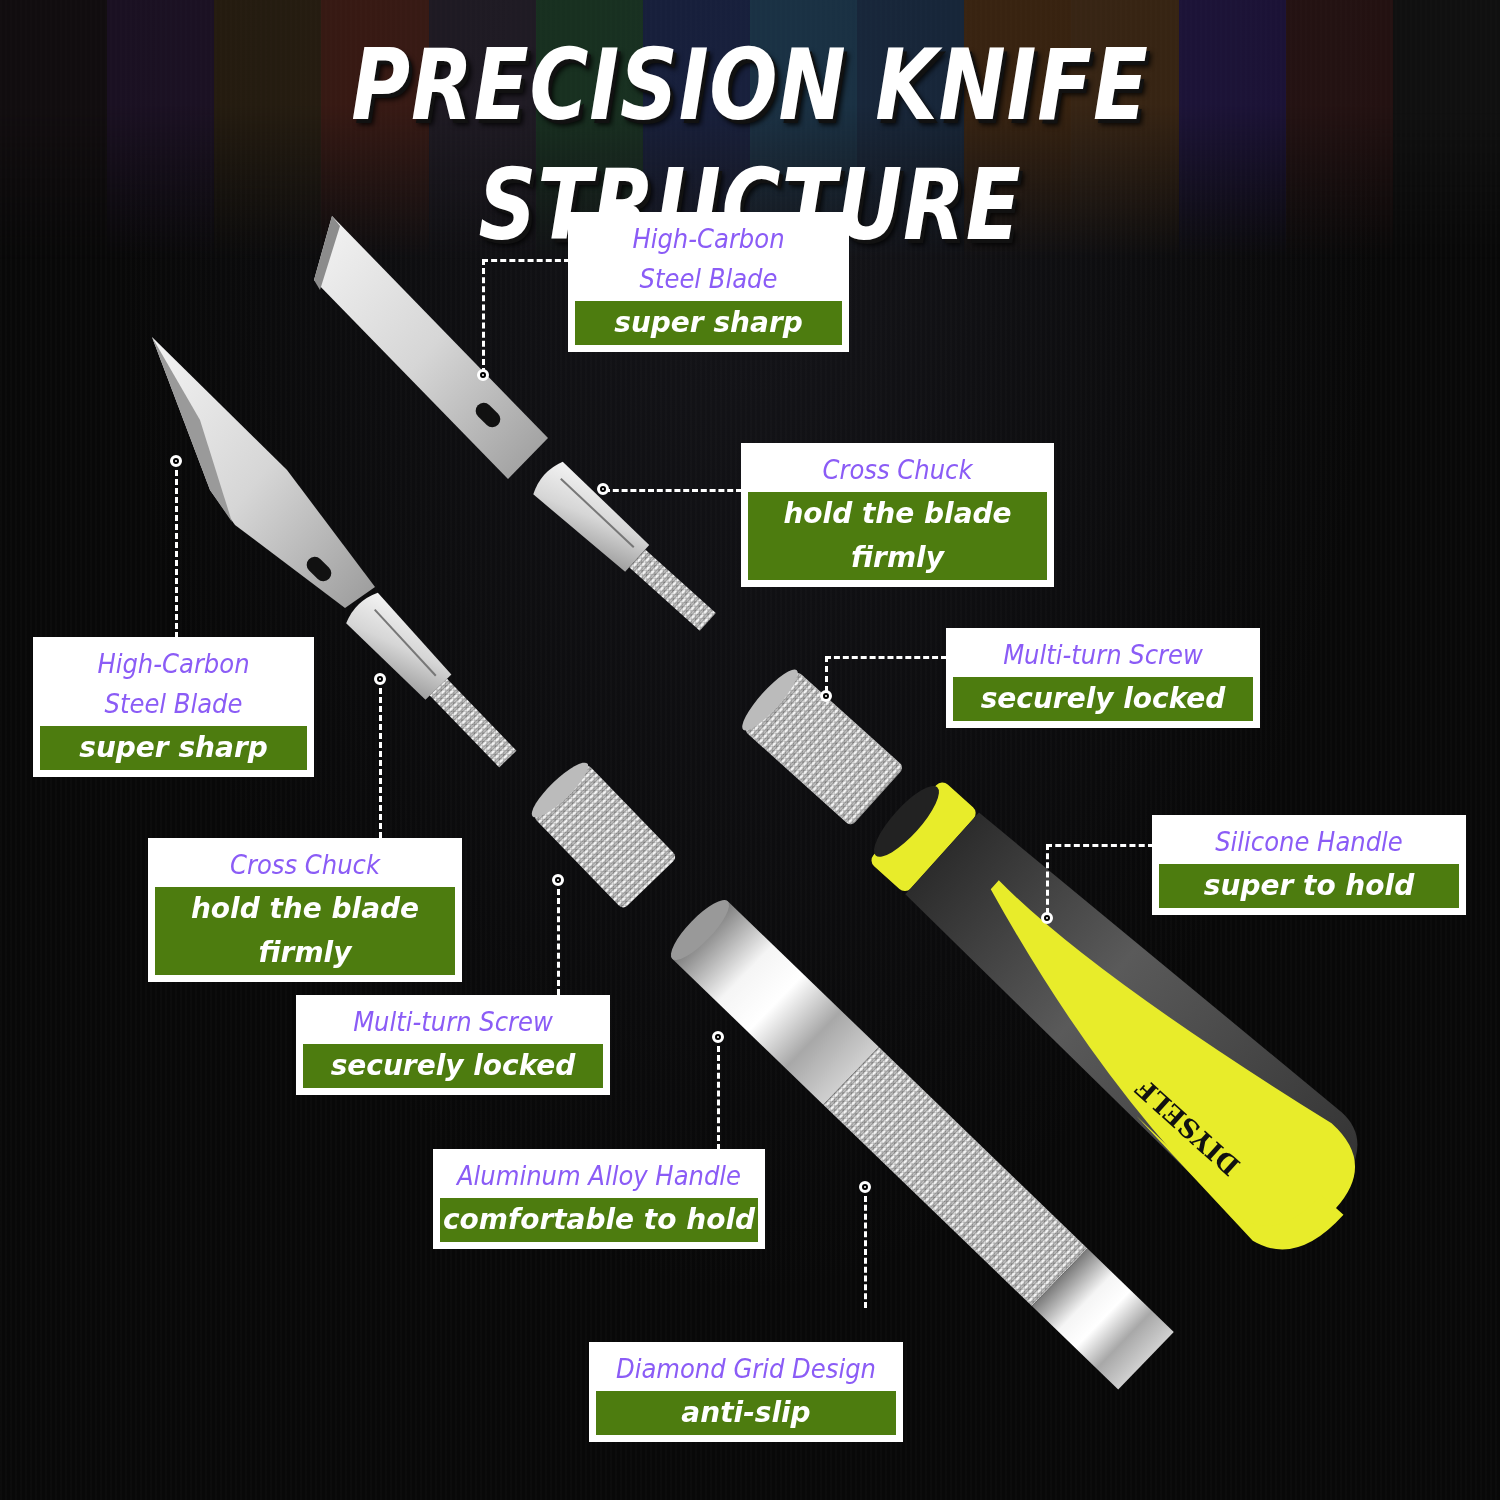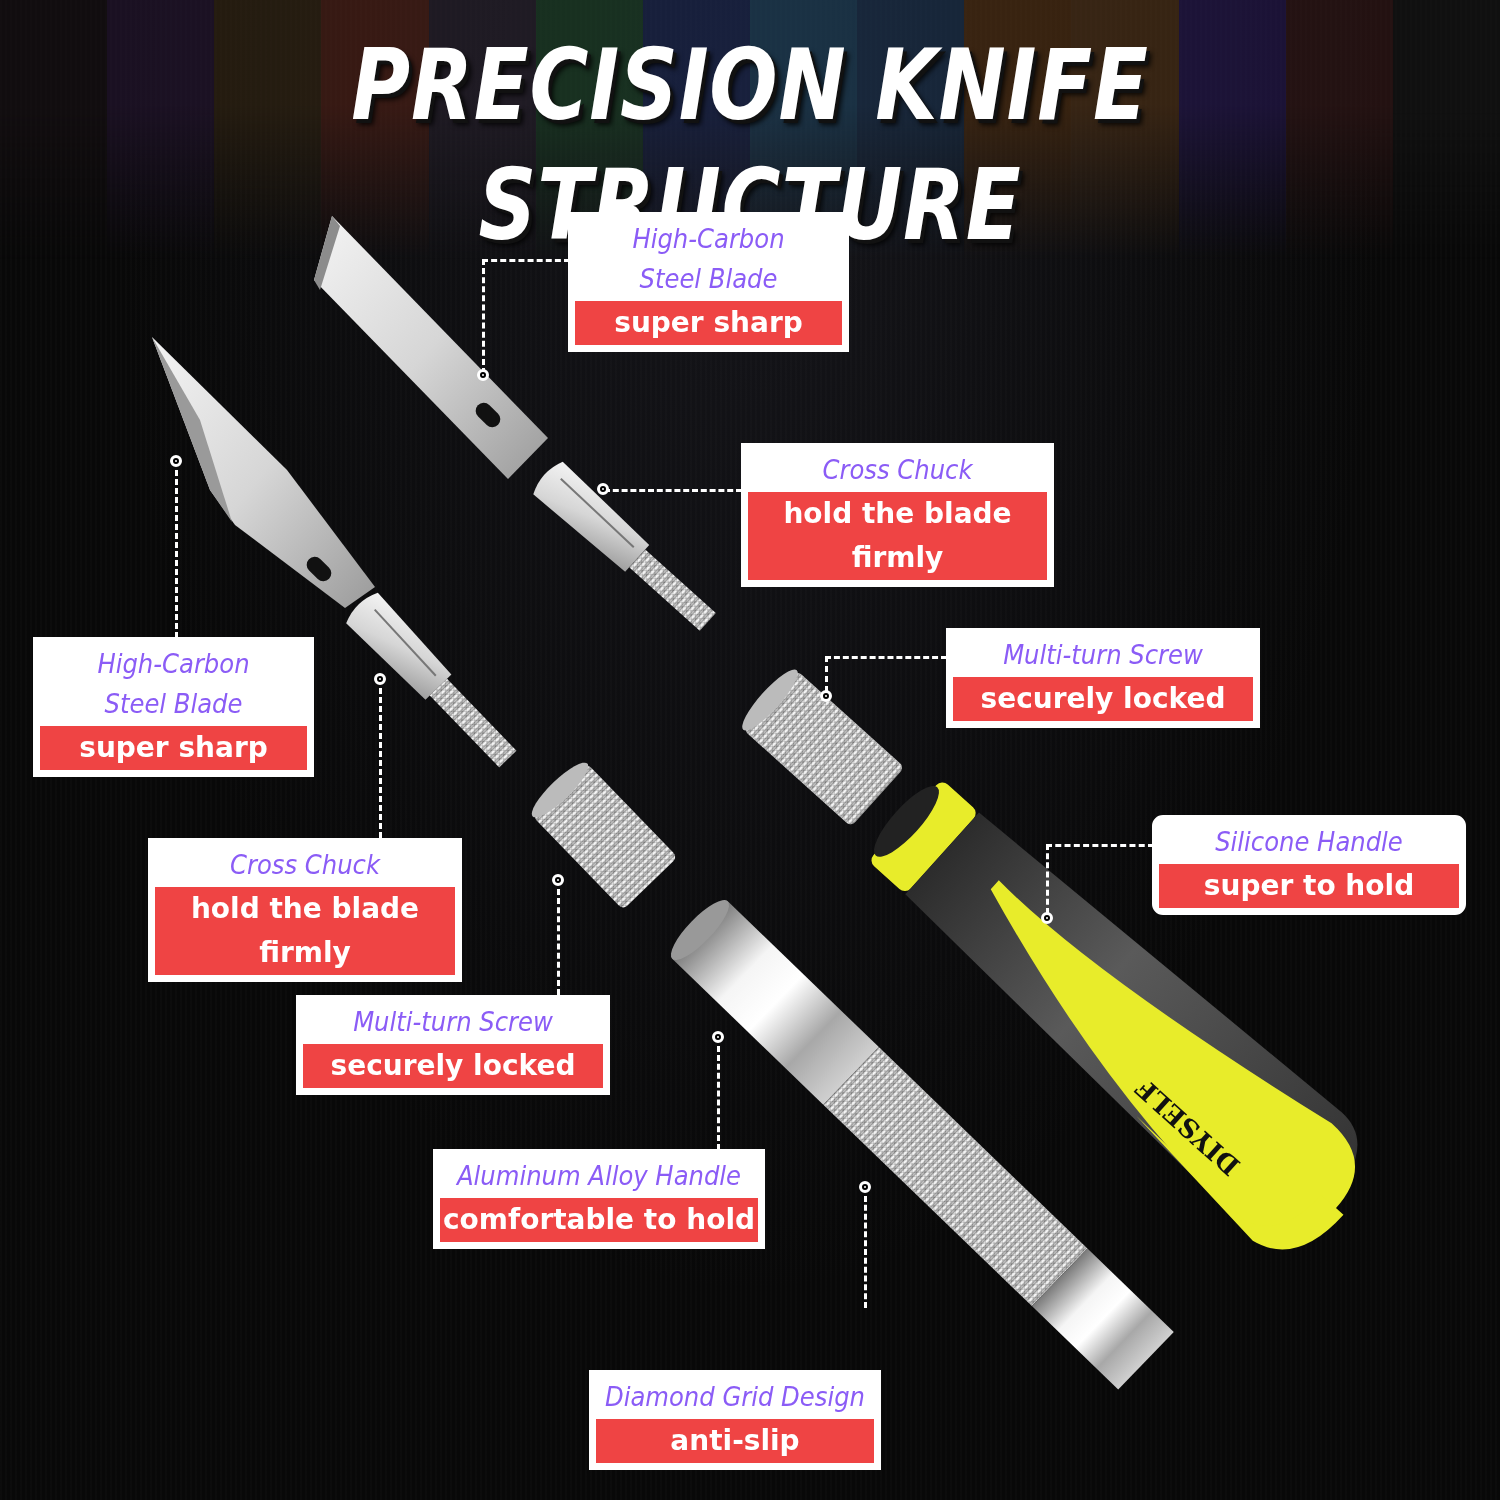--- a/index.html
+++ b/index.html
@@ -15,21 +15,21 @@
              mask-image:linear-gradient(#000 40%, transparent); }
   .stripes div { flex:1; }
   .title { position:absolute; left:0; top:25px; width:1500px; text-align:center; color:#fff;
            font-family:"DejaVu Sans", sans-serif; font-weight:bold; font-style:italic;
            font-size:98px; letter-spacing:1px; transform:scaleX(0.82); transform-origin:center;
            text-shadow:4px 4px 0 #111, 6px 6px 6px rgba(0,0,0,0.8); line-height:120px; }
   .label { position:absolute; background:#fff; border:3px solid #fff; box-sizing:border-box;
            text-align:center; padding:4px 4px 4px 4px; }
   .label .name { color:#8b5cf6; font-style:italic; font-size:27px; line-height:40px;
                  font-family:"DejaVu Sans Condensed","DejaVu Sans", sans-serif; white-space:pre-line; }
-  .label .desc { background:#ef4444; color:#fff; font-weight:bold; font-size:28px;
+  .label .desc { background:#4d7c0f; color:#fff; font-style:italic; font-weight:bold; font-size:28px;
                  line-height:44px; margin-top:2px; font-family:"DejaVu Sans", sans-serif; }
   .dot { position:absolute; width:12px; height:12px; border:3px solid #fff; border-radius:50%;
          background:#000; box-sizing:border-box; transform:translate(-50%,-50%); }
   .dot::after { content:""; position:absolute; left:2px; top:2px; width:2px; height:2px; background:#fff; border-radius:50%; }
   .dash-v { position:absolute; width:0; border-left:3px dashed #fff; }
   .dash-h { position:absolute; height:0; border-top:3px dashed #fff; }
   .part { position:absolute; transform-origin:0 0; }
 </style>
 </head>
 <body>
@@ -180,31 +180,31 @@
 <div class="label" style="left:946px;top:628px;width:314px;">
   <div class="name">Multi-turn Screw</div>
   <div class="desc">securely locked</div>
 </div>
 
 <div class="label" style="left:148px;top:838px;width:314px;">
   <div class="name">Cross Chuck</div>
   <div class="desc">hold the blade firmly</div>
 </div>
 
-<div class="label" style="left:1152px;top:815px;width:314px;border-radius:11px;">
+<div class="label" style="left:1152px;top:815px;width:314px;">
   <div class="name">Silicone Handle</div>
   <div class="desc">super to hold</div>
 </div>
 
 <div class="label" style="left:296px;top:995px;width:314px;">
   <div class="name">Multi-turn Screw</div>
   <div class="desc">securely locked</div>
 </div>
 
 <div class="label" style="left:433px;top:1149px;width:332px;">
   <div class="name">Aluminum Alloy Handle</div>
   <div class="desc">comfortable to hold</div>
 </div>
 
-<div class="label" style="left:589px;top:1370px;width:292px;">
+<div class="label" style="left:589px;top:1342px;width:314px;">
   <div class="name">Diamond Grid Design</div>
   <div class="desc">anti-slip</div>
 </div>
 
 </body></html>

